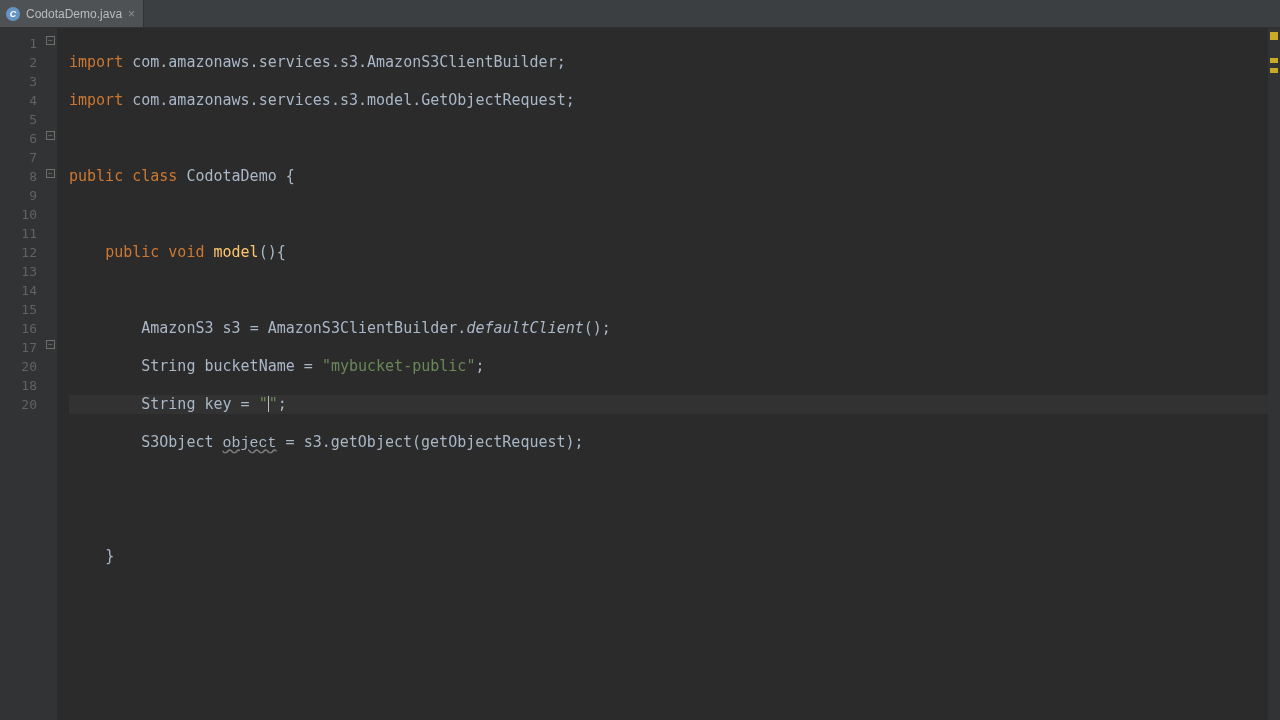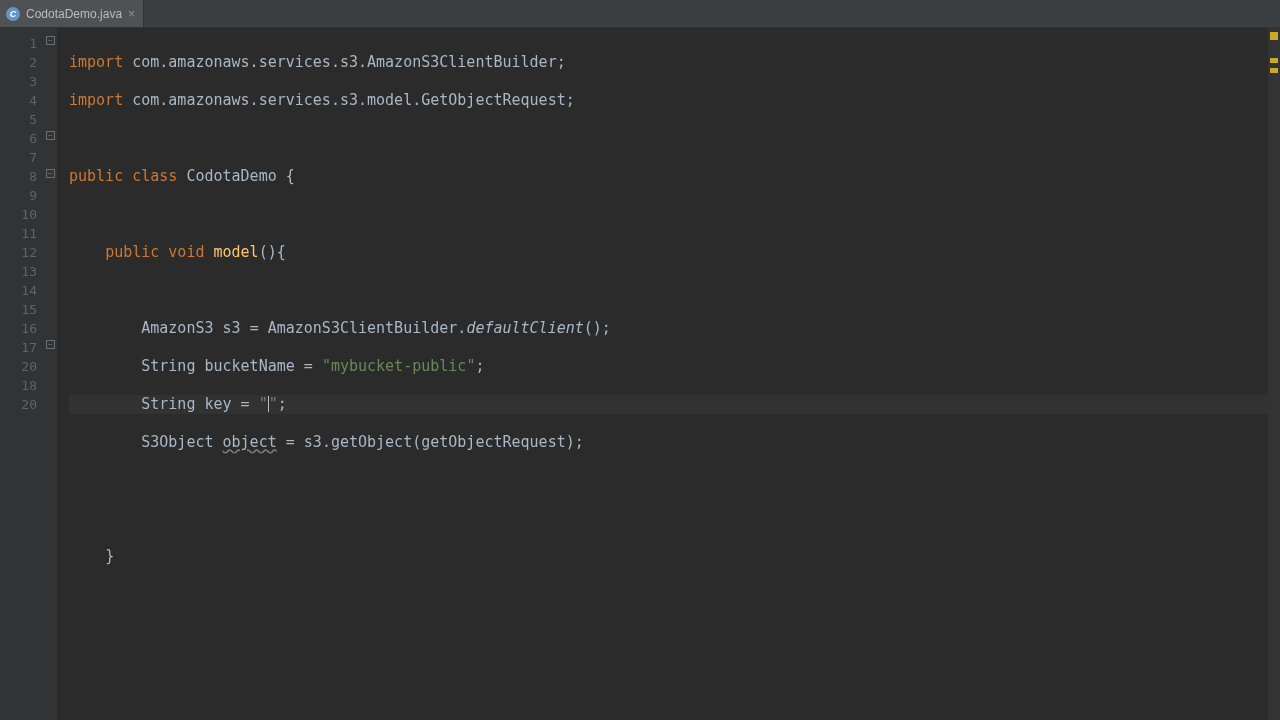--- a/index.html
+++ b/index.html
@@ -83,21 +83,21 @@
   white-space: pre;
   position: relative;
 }
 .code .line { height: 19px; }
 .code .hl { background: #323232; display: block; }
 .kw { color: #cc7832; }
 .str { color: #6a8759; }
 .method { color: #ffc66d; }
 .ital { font-style: italic; text-align: center; }
 .under { text-decoration-color: #555; }
-.wavy { text-decoration: underline wavy #808080; }
+.wavy { text-decoration: underline wavy #808080; font-family: Liberation Mono, monospace; }
 .punct { color: #a9b7c6; }
 .caret {
   display: inline-block;
   width: 1px; height: 16px;
   background: #bbb;
   vertical-align: middle;
   margin: 0 0 2px 0;
 }
 .right-strip {
   width: 12px;

